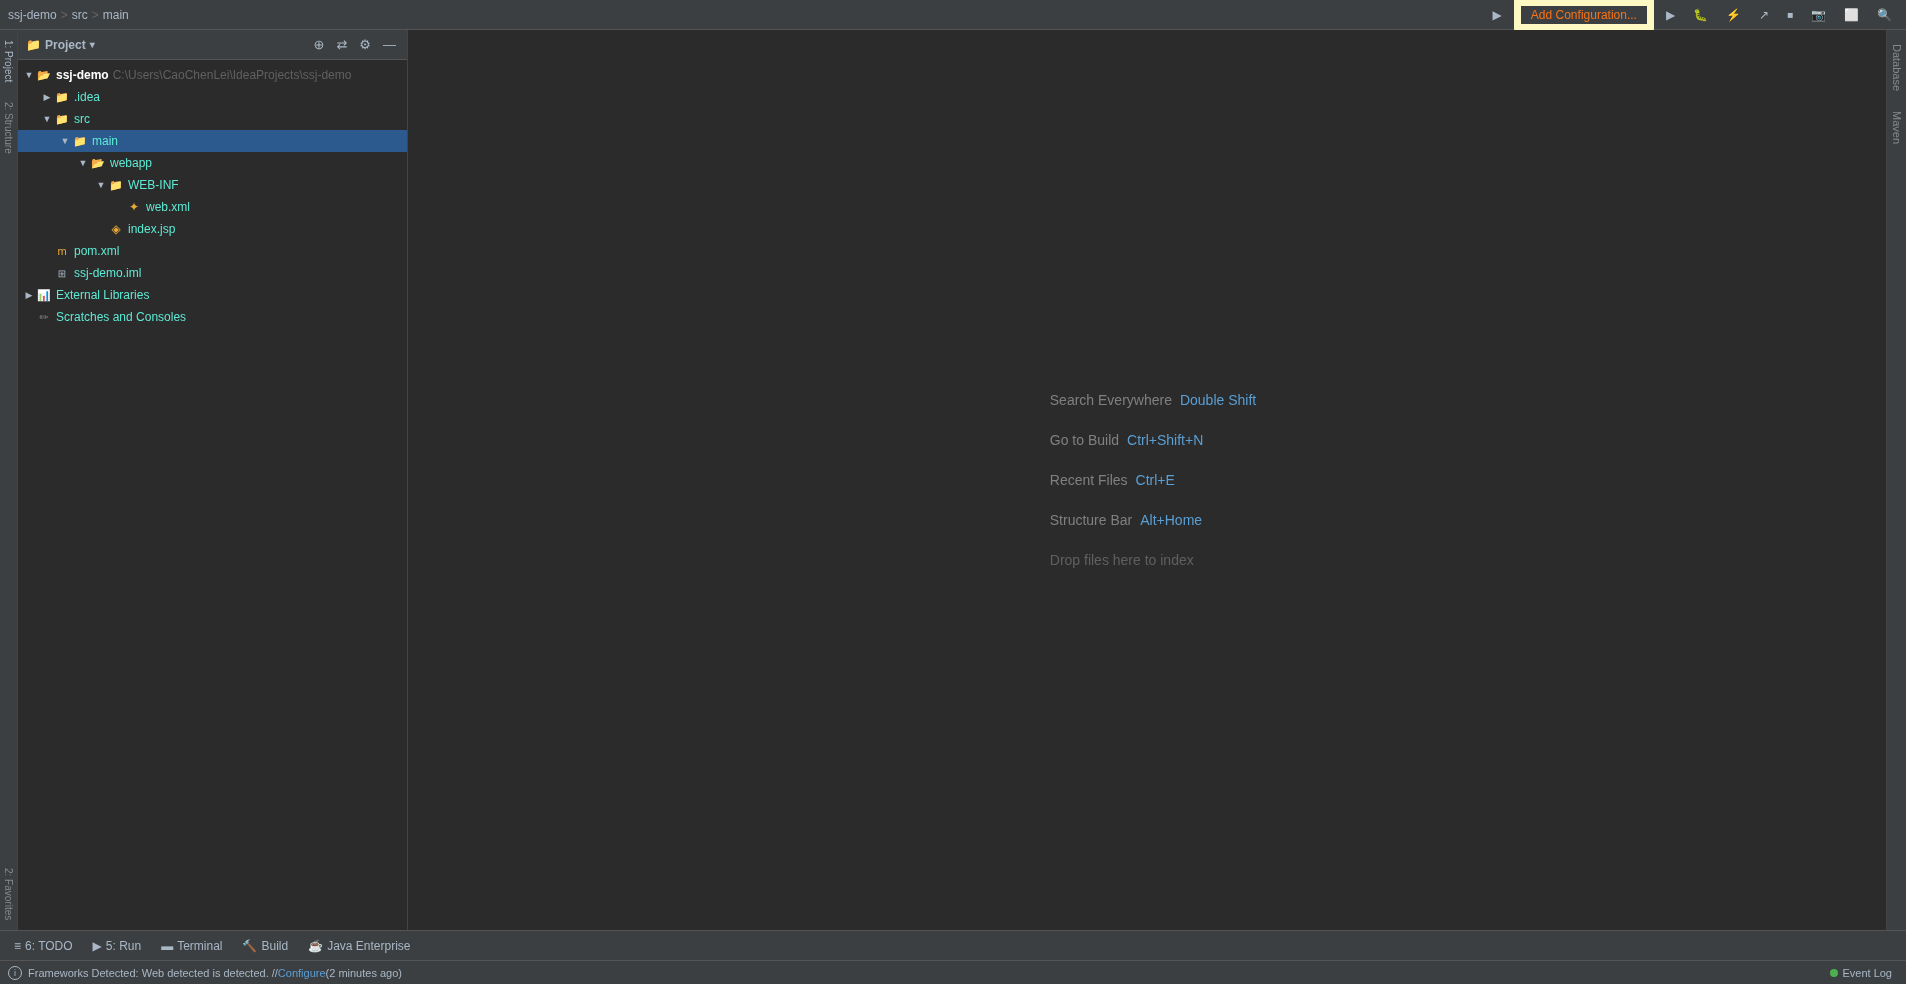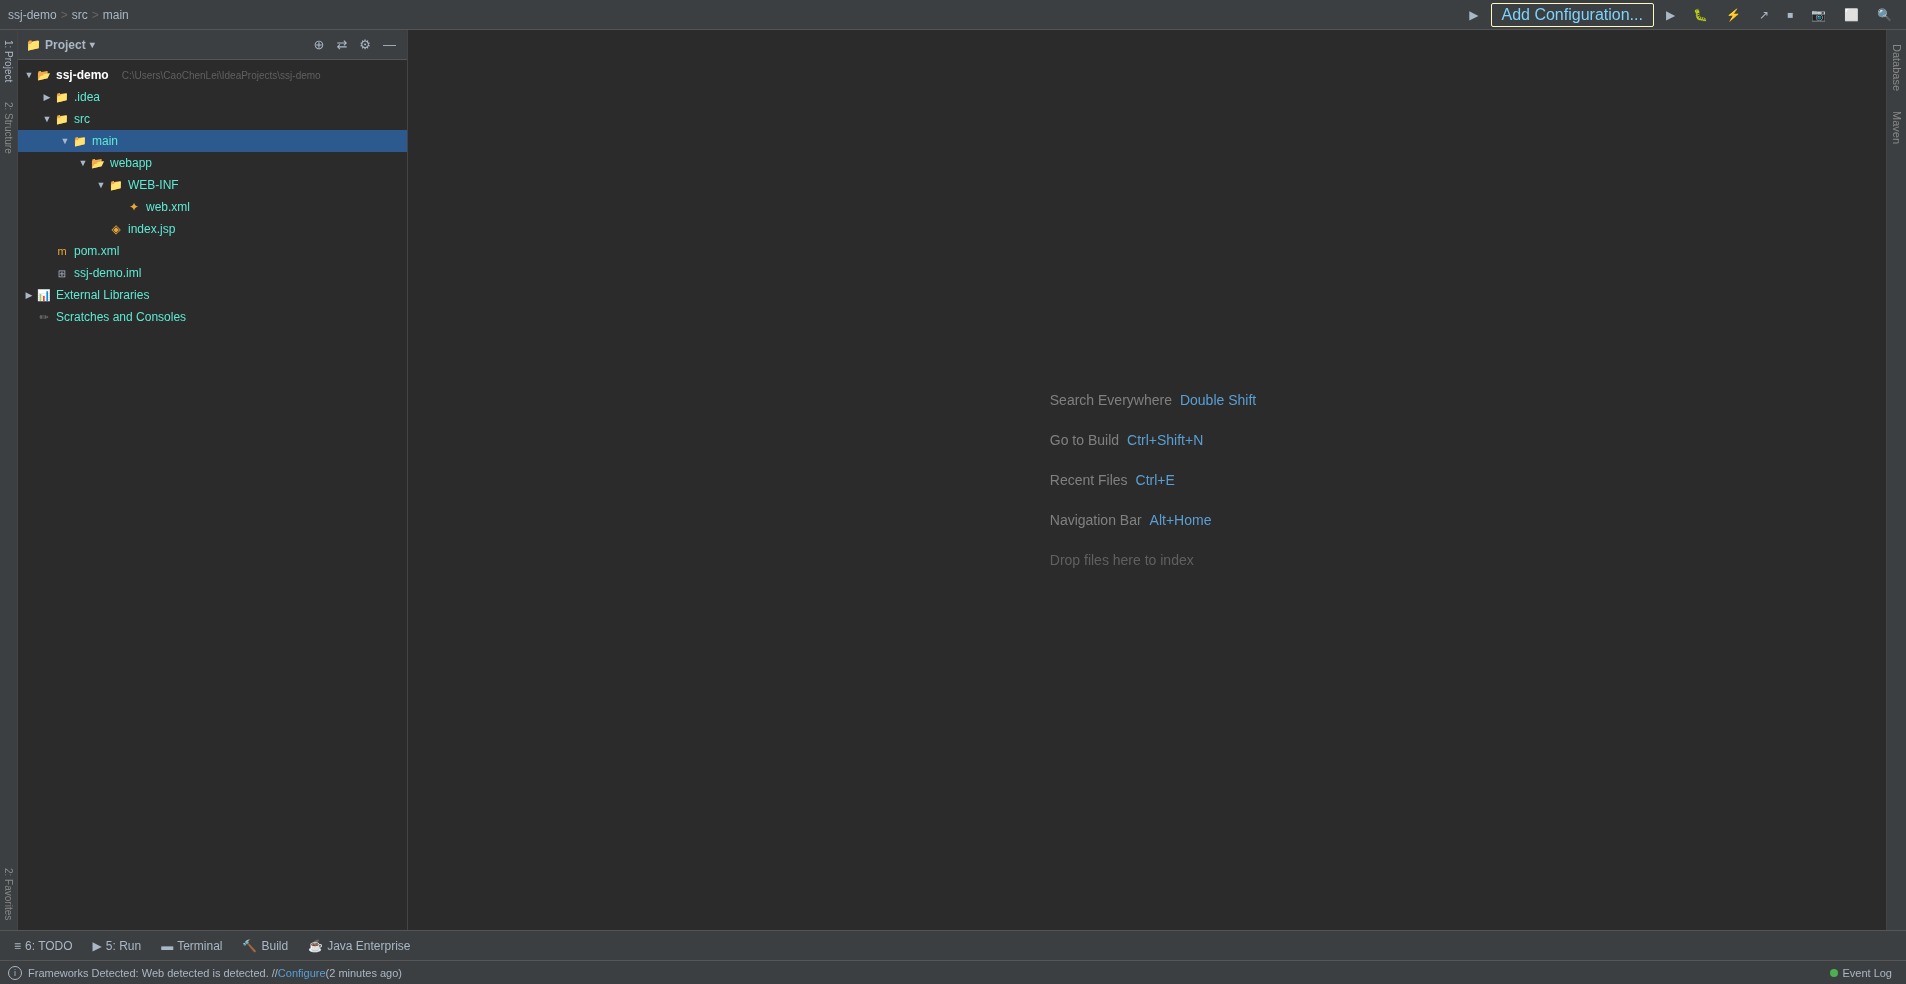--- a/index.html
+++ b/index.html
@@ -43,25 +43,25 @@
     .title-btn {
       background: none;
       border: none;
       color: #a9b7c6;
       cursor: pointer;
       padding: 2px 6px;
       font-size: 12px;
     }
     .add-config-btn {
       background: none;
-      border: 1px solid #fef9c3;
-      color: #7dd3fc;
+      border: 7px solid #fef9c3;
+      color: #f97316;
       cursor: pointer;
       padding: 2px 10px;
-      font-size: 16px;
+      font-size: 12px;
       border-radius: 2px;
     }
 
     
     #main {
       display: flex;
       flex: 1;
       overflow: hidden;
     }
 
@@ -136,23 +136,23 @@
       align-items: center;
       justify-content: center;
       font-size: 11px;
     }
     .tree-item .item-label {
       font-size: 12px;
       color: #5eead4;
     }
     .tree-item .item-label.bold { font-weight: bold; color: #fff; }
     .tree-item .item-path {
-      font-size: 10px;
+      font-size: 12px;
       color: #606060;
-      margin-left: 13px;
+      margin-left: 4px;
     }
     .icon-folder-orange { color: #dbb272; }
 
     
     #right-strip {
       width: 20px;
       background: #3c3f41;
       border-left: 1px solid #444;
       display: flex;
       flex-direction: column;
@@ -410,21 +410,21 @@
       </div>
       <div class="hint-line">
         <span class="hint-label">Go to Build</span>
         <span class="hint-shortcut">Ctrl+Shift+N</span>
       </div>
       <div class="hint-line">
         <span class="hint-label">Recent Files</span>
         <span class="hint-shortcut">Ctrl+E</span>
       </div>
       <div class="hint-line">
-        <span class="hint-label">Navigation Bar</span>
+        <span class="hint-label">Structure Bar</span>
         <span class="hint-shortcut">Alt+Home</span>
       </div>
       <div class="hint-line drop-line">
         <span class="hint-label">Drop files here to index</span>
       </div>
     </div>
   </div>
 
   <div id="right-strip">
     <div class="vtab">Database</div>

